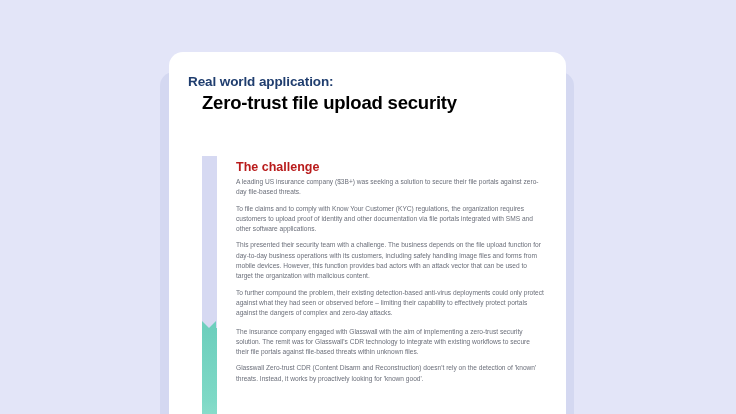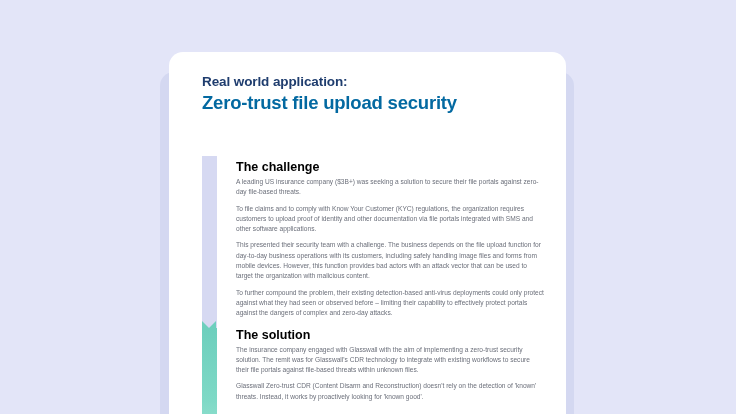--- a/index.html
+++ b/index.html
@@ -27,34 +27,34 @@
       position: absolute;
       left: 169px;
       top: 52px;
       width: 397px;
       height: 380px;
       background: #ffffff;
       border-radius: 14px;
     }
     .eyebrow {
       position: absolute;
-      left: 33px;
+      left: 19px;
       top: 22px;
       font-size: 13.5px;
       font-weight: bold;
       color: #1f3d6e;
       letter-spacing: -0.1px;
     }
     .title {
       position: absolute;
       left: 33px;
       top: 39px;
       font-size: 18.5px;
       font-weight: bold;
-      color: #0369a1;
+      color: #000000;
       line-height: 24px;
       letter-spacing: -0.2px;
     }
     .side-bar {
       position: absolute;
       left: 33px;
       top: 104px;
       width: 15px;
       height: 280px;
       background: #d6d9f2;
@@ -81,21 +81,21 @@
     }
     .content {
       position: absolute;
       left: 67px;
       top: 107px;
       width: 308px;
     }
     .section-heading {
       font-size: 12.5px;
       font-weight: bold;
-      color: #000000;
+      color: #b91c1c;
       margin: 0 0 2px 0;
       line-height: 16px;
     }
     .para {
       font-size: 6.6px;
       line-height: 10.3px;
       color: #6b6f7a;
       margin: 0 0 6px 0;
     }
     .section + .section {
@@ -119,18 +119,17 @@
 
   <div class="content">
     <div class="section">
       <h2 class="section-heading">The challenge</h2>
       <p class="para">A leading US insurance company ($3B+) was seeking a solution to secure their file portals against zero-day file-based threats.</p>
       <p class="para">To file claims and to comply with Know Your Customer (KYC) regulations, the organization requires customers to upload proof of identity and other documentation via file portals integrated with SMS and other software applications.</p>
       <p class="para">This presented their security team with a challenge. The business depends on the file upload function for day-to-day business operations with its customers, including safely handling image files and forms from mobile devices. However, this function provides bad actors with an attack vector that can be used to target the organization with malicious content.</p>
       <p class="para">To further compound the problem, their existing detection-based anti-virus deployments could only protect against what they had seen or observed before – limiting their capability to effectively protect portals against the dangers of complex and zero-day attacks.</p>
     </div>
     <div class="section">
-      <h2 class="section-heading">The solution</h2>
       <p class="para">The insurance company engaged with Glasswall with the aim of implementing a zero-trust security solution. The remit was for Glasswall's CDR technology to integrate with existing workflows to secure their file portals against file-based threats within unknown files.</p>
       <p class="para">Glasswall Zero-trust CDR (Content Disarm and Reconstruction) doesn't rely on the detection of 'known' threats. Instead, it works by proactively looking for 'known good'.</p>
     </div>
   </div>
 </div>
 
 </body></html>

